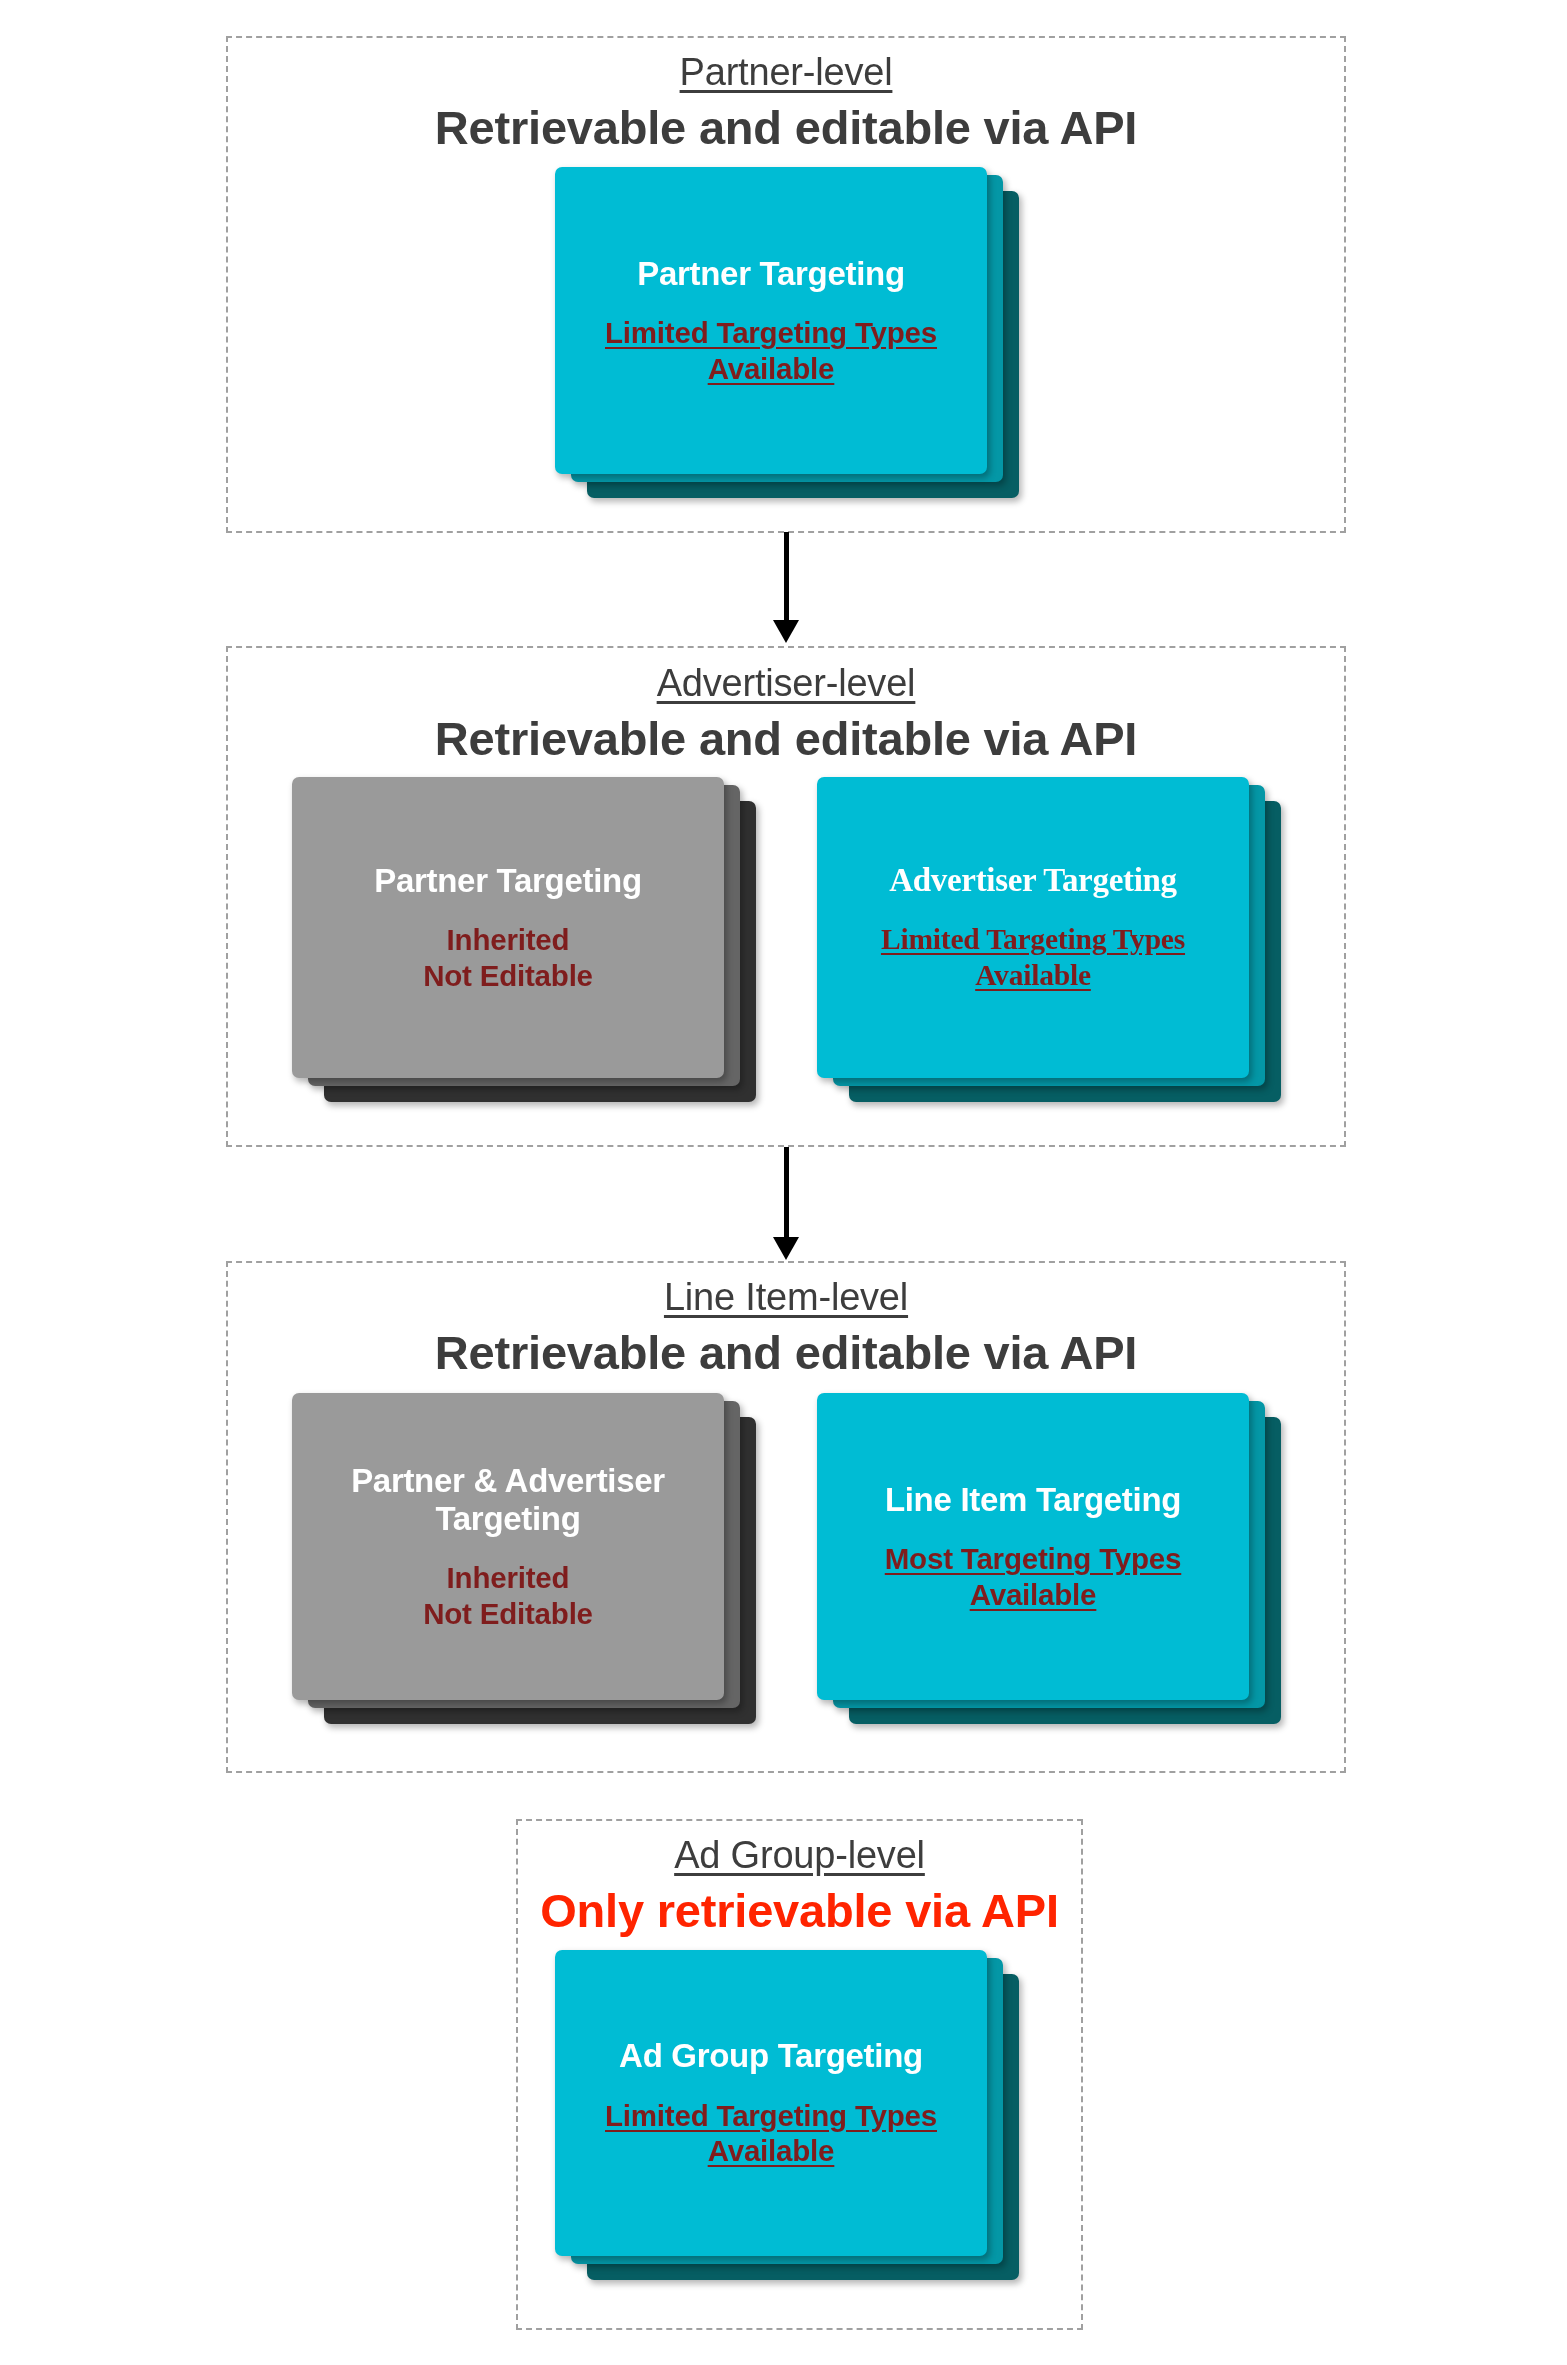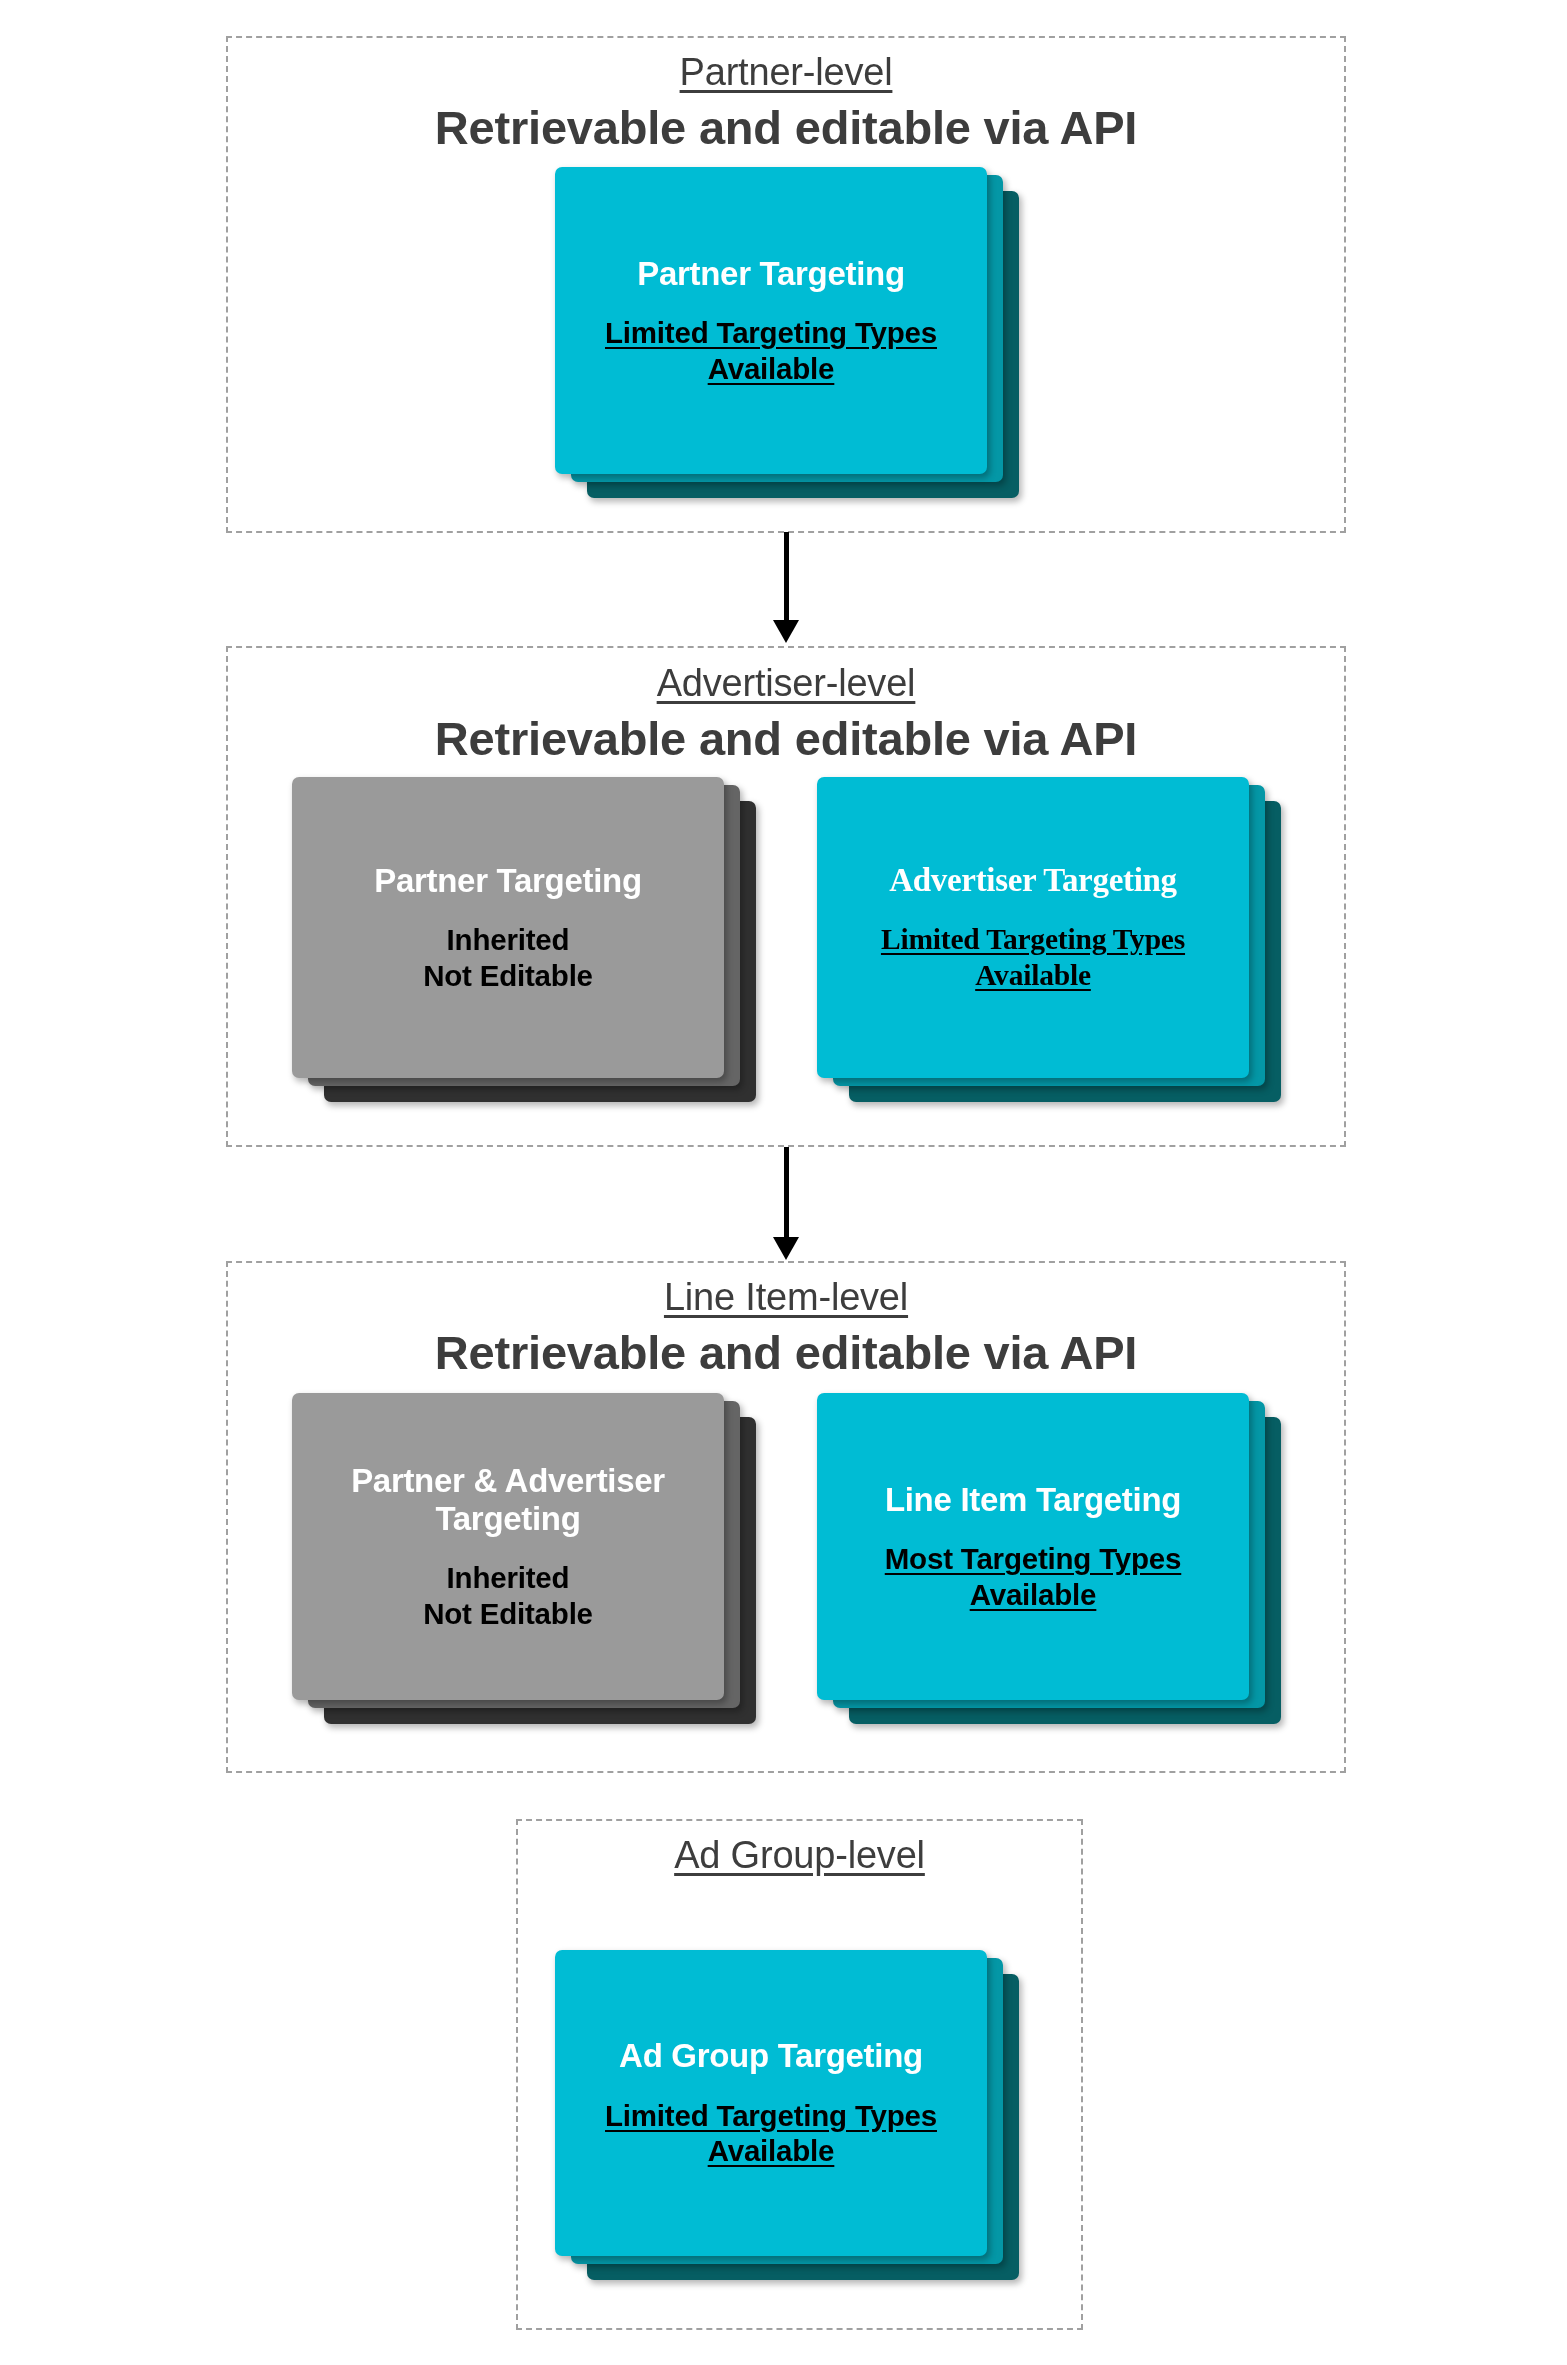--- a/index.html
+++ b/index.html
@@ -91,21 +91,21 @@
     font-weight: 700;
     color: #ffffff;
     text-align: center;
     line-height: 1.14;
     letter-spacing: -0.3px;
   }
   .card-sub {
     margin-top: 23px;
     font-size: 29.5px;
     font-weight: 700;
-    color: #000000;
+    color: #7f1d1d;
     text-align: center;
     line-height: 1.2;
     letter-spacing: -0.2px;
   }
   .card-sub.underlined {
     text-decoration: underline;
     text-underline-offset: 3.6px;
   }
 
   
@@ -212,20 +212,21 @@
     <div class="card-layer layer-front" style="width:432px; height:307px; background:#00bcd4;">
       <div class="card-title">Line Item Targeting</div>
       <div class="card-sub underlined">Most Targeting Types Available</div>
     </div>
   </div>
 
   <div class="level-box" style="left:516px; top:1819px; width:567px; height:511px;"></div>
 
   <div class="level-heading" style="top:1833px; left:516px; width:567px;">
     <span class="level-name">Ad Group-level</span>
+    <span class="level-api danger">Only retrievable via API</span>
   </div>
 
   <div class="stack" style="left:555px; top:1942px; width:464px; height:354px;">
     <div class="card-layer layer-back" style="width:432px; height:306px; background:#065e63;"></div>
     <div class="card-layer layer-mid" style="width:432px; height:306px; background:#0497a6;"></div>
     <div class="card-layer layer-front" style="width:432px; height:306px; background:#00bcd4;">
       <div class="card-title">Ad Group Targeting</div>
       <div class="card-sub underlined">Limited Targeting Types Available</div>
     </div>
   </div>

